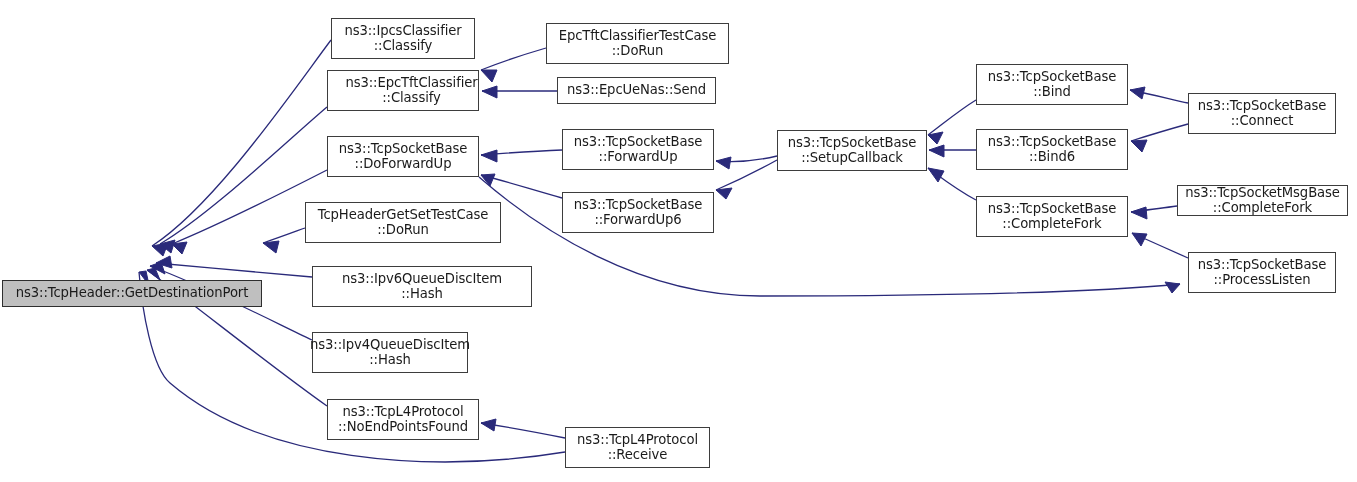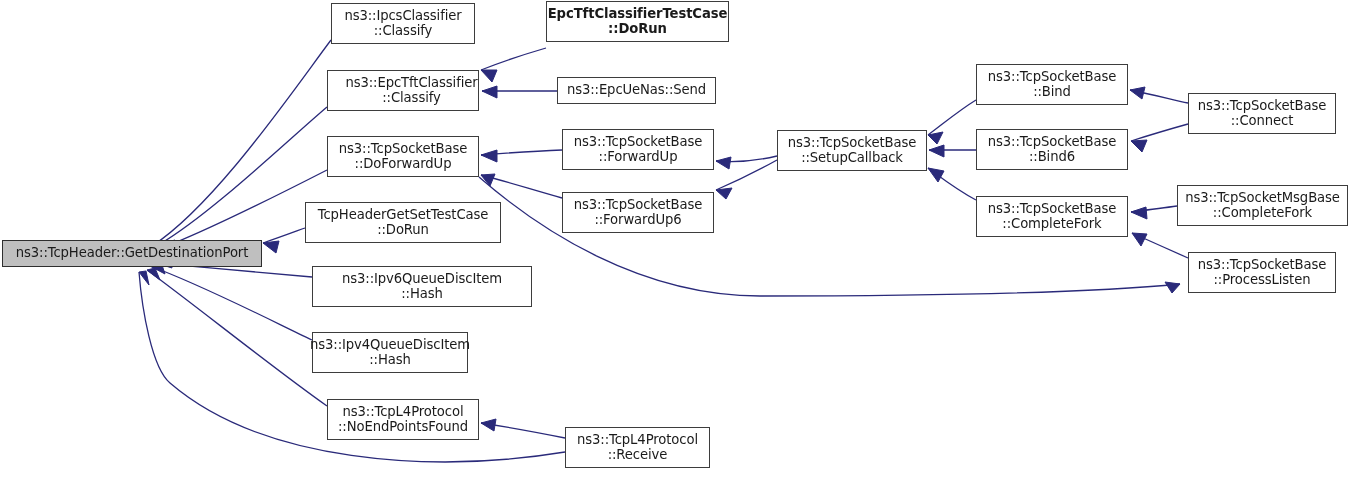--- a/index.html
+++ b/index.html
@@ -39,20 +39,21 @@
     color:#1a1a1a;
     font-size:13.2px;
     line-height:1.12;
     letter-spacing:-0.1px;
     white-space:pre-line;
     z-index:2;
   }
   .node.root{
     background:#bfbfbf;
     border:1px solid #2e2e2e;
+    margin-top:40px;
   }
   .node-label{
     display:block;
     white-space:pre-line;
     padding:0 4px;
   }
 </style>
 </head>
 <body>
 
@@ -102,52 +103,52 @@
       <path class="edge-path" d="M1177,206 C1163,208 1147,210 1131,212" stroke="#2a2a7a"></path>
       <polygon class="edge-head" points="1131,212 1146,207 1147,219" fill="#2a2a7a"></polygon>
       <path class="edge-path" d="M1188,258 C1170,250 1150,241 1132,233" stroke="#2a2a7a"></path>
       <polygon class="edge-head" points="1132,233 1147,234 1141,246" fill="#2a2a7a"></polygon>
       <path class="edge-path" d="M479,177 C540,230 640,296 760,296 C950,296 1100,292 1180,284" stroke="#2a2a7a"></path>
       <polygon class="edge-head" points="1180,284 1165,282 1172,293" fill="#2a2a7a"></polygon>
     </svg>
 
   <div id="node-layer">
       <div class="node root" style="left: 2px; top: 240px; width: 260px; height: 27px;"><span class="node-label">ns3::TcpHeader::GetDestinationPort</span></div>
-      <div class="node" style="left: 331px; top: 3px; width: 144px; height: 41px;"><span class="node-label">ns3::IpcsClassifier
+      <div class="node" style="left: 331px; top: 18px; width: 144px; height: 41px;"><span class="node-label">ns3::IpcsClassifier
 ::Classify</span></div>
       <div class="node" style="left: 327px; top: 70px; width: 152px; height: 41px; padding-left: 17px;"><span class="node-label">ns3::EpcTftClassifier
 ::Classify</span></div>
       <div class="node" style="left: 327px; top: 136px; width: 152px; height: 41px;"><span class="node-label">ns3::TcpSocketBase
 ::DoForwardUp</span></div>
       <div class="node" style="left: 305px; top: 202px; width: 196px; height: 41px; text-align: center;"><span class="node-label">TcpHeaderGetSetTestCase
 ::DoRun</span></div>
       <div class="node" style="left: 312px; top: 266px; width: 220px; height: 41px;"><span class="node-label">ns3::Ipv6QueueDiscItem
 ::Hash</span></div>
       <div class="node" style="left: 312px; top: 332px; width: 156px; height: 41px;"><span class="node-label">ns3::Ipv4QueueDiscItem
 ::Hash</span></div>
       <div class="node" style="left: 327px; top: 399px; width: 152px; height: 41px;"><span class="node-label">ns3::TcpL4Protocol
 ::NoEndPointsFound</span></div>
-      <div class="node" style="left: 546px; top: 1px; width: 183px; height: 41px; font-weight: bold;"><span class="node-label">EpcTftClassifierTestCase
+      <div class="node" style="left: 546px; top: 23px; width: 183px; height: 41px;"><span class="node-label">EpcTftClassifierTestCase
 ::DoRun</span></div>
       <div class="node" style="left: 557px; top: 77px; width: 159px; height: 27px;"><span class="node-label">ns3::EpcUeNas::Send</span></div>
       <div class="node" style="left: 562px; top: 129px; width: 152px; height: 41px;"><span class="node-label">ns3::TcpSocketBase
 ::ForwardUp</span></div>
       <div class="node" style="left: 562px; top: 192px; width: 152px; height: 41px;"><span class="node-label">ns3::TcpSocketBase
 ::ForwardUp6</span></div>
       <div class="node" style="left: 565px; top: 427px; width: 145px; height: 41px;"><span class="node-label">ns3::TcpL4Protocol
 ::Receive</span></div>
       <div class="node" style="left: 777px; top: 130px; width: 150px; height: 41px;"><span class="node-label">ns3::TcpSocketBase
 ::SetupCallback</span></div>
       <div class="node" style="left: 976px; top: 64px; width: 152px; height: 41px;"><span class="node-label">ns3::TcpSocketBase
 ::Bind</span></div>
       <div class="node" style="left: 976px; top: 129px; width: 152px; height: 41px;"><span class="node-label">ns3::TcpSocketBase
 ::Bind6</span></div>
       <div class="node" style="left: 976px; top: 196px; width: 152px; height: 41px;"><span class="node-label">ns3::TcpSocketBase
 ::CompleteFork</span></div>
       <div class="node" style="left: 1188px; top: 93px; width: 148px; height: 41px;"><span class="node-label">ns3::TcpSocketBase
 ::Connect</span></div>
-      <div class="node" style="left: 1177px; top: 185px; width: 171px; height: 41px;"><span class="node-label">ns3::TcpSocketMsgBase
+      <div class="node" style="left: 1177px; top: 185px; width: 171px; height: 31px;"><span class="node-label">ns3::TcpSocketMsgBase
 ::CompleteFork</span></div>
       <div class="node" style="left: 1188px; top: 252px; width: 148px; height: 41px;"><span class="node-label">ns3::TcpSocketBase
 ::ProcessListen</span></div>
     </div>
 
 </div>
 
 </body></html>

